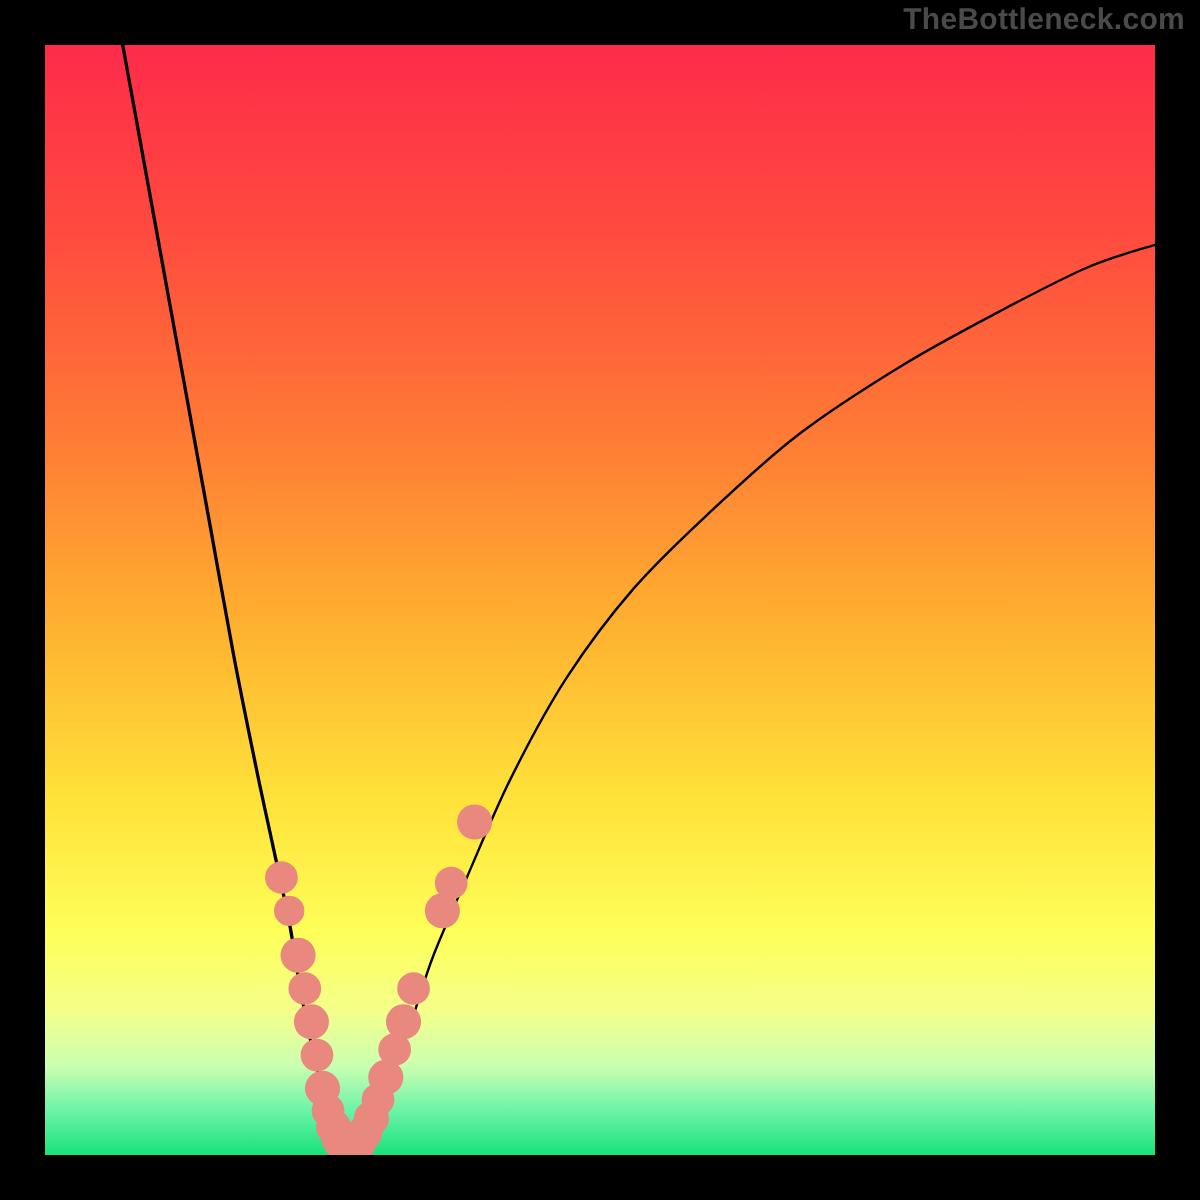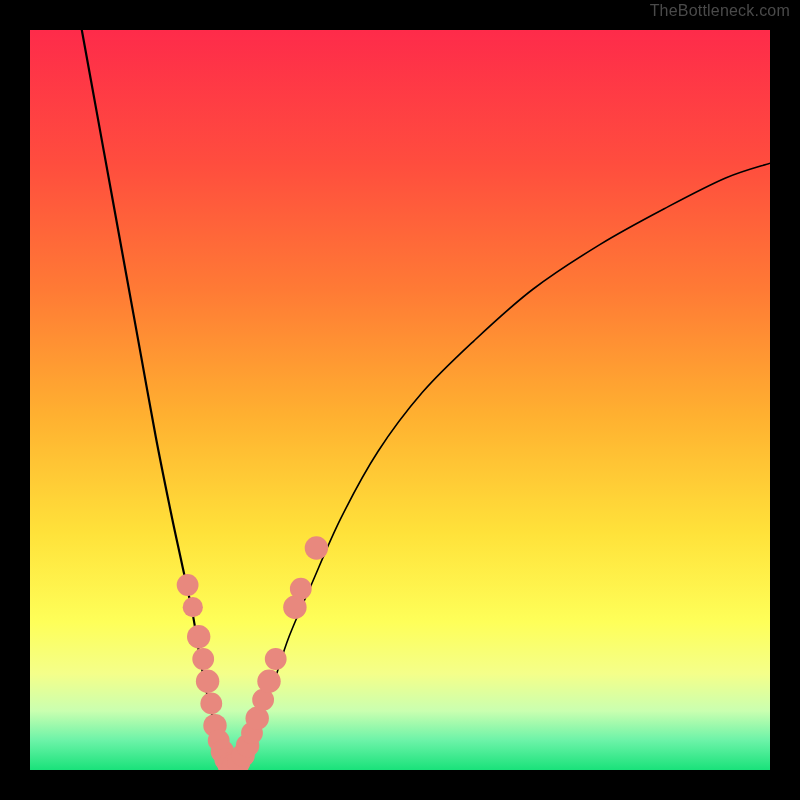--- a/index.html
+++ b/index.html
@@ -14,22 +14,22 @@
   .frame {
     position: relative;
     width: 800px;
     height: 800px;
     background: #000;
   }
   .watermark {
     position: absolute;
     top: 2px;
     right: 10px;
-    font-size: 16px;
-    font-weight: 400;
+    font-size: 20px;
+    font-weight: 700;
     color: #4a4a4a;
     letter-spacing: 0.2px;
     z-index: 10;
   }
   svg.plot {
     position: absolute;
     left: 30px;
     top: 30px;
     width: 740px;
     height: 740px;

